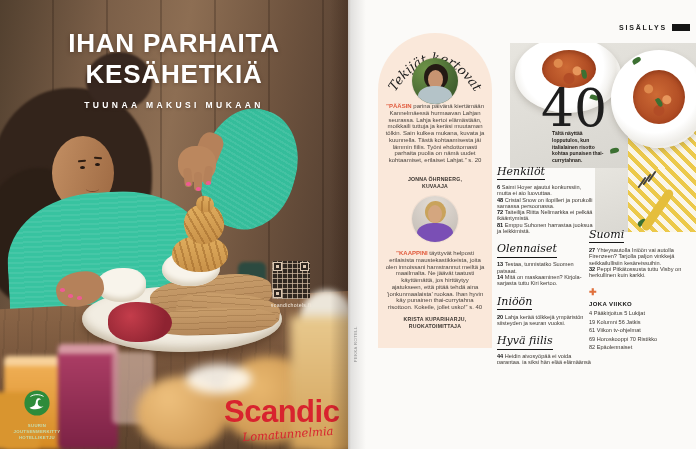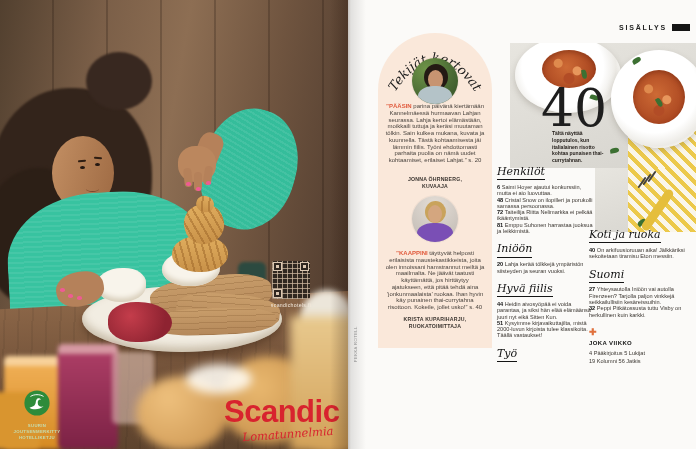--- a/index.html
+++ b/index.html
@@ -227,20 +227,25 @@
     <div class="glass g4"></div>
     <div class="buns">
       <div class="bun b1"></div>
       <div class="bun b2"></div>
       <div class="bun b3"></div>
       <div class="icing"></div>
     </div>
     <div class="right-buns"></div>
     <div class="white-bowls"></div>
 
+    <div class="headline">
+      <div class="hl">IHAN PARHAITA</div>
+      <div class="hl">KESÄHETKIÄ</div>
+      <div class="sub">TUUNAA MAKUSI MUKAAN</div>
+    </div>
 
     <div class="qr">
       <i class="tl"></i>
       <i class="tr"></i>
       <i class="bl"></i>
     </div>
     <div class="qr-label">scandichotels.fi</div>
 
     <div class="ecolabel">
       <svg width="28" height="28" viewBox="0 0 30 30">
@@ -345,40 +350,41 @@
 
     <div class="toc-col col1">
       <section>
         <h3>Henkilöt</h3>
         <div class="toc-item"><b>6</b> <span>Saimi Hoyer ajautui konkurssiin, mutta ei aio luovuttaa.</span></div>
         <div class="toc-item"><b>48</b> <span>Cristal Snow on ilopilleri ja porukolli samassa persoonassa.</span></div>
         <div class="toc-item"><b>72</b> <span>Taiteilija Riitta Nelimarkka ei pelkää ikääntymistä.</span></div>
         <div class="toc-item"><b>81</b> <span>Emppu Suhonen harrastaa juoksua ja leikkimistä.</span></div>
       </section>
       <section>
+        <h3>Olennaiset</h3>
+        <div class="toc-item"><b>13</b> <span>Testaa, tunnistatko Suomen patsaat.</span></div>
+        <div class="toc-item"><b>14</b> <span>Mitä on maskaaminen? Kirjola-sarjasta tuttu Kiri kertoo.</span></div>
+      </section>
+      <section>
         <h3>Iniöön</h3>
         <div class="toc-item"><b>20</b> <span>Lahja kerää tölkkejä ympäristön siisteyden ja seuran vuoksi.</span></div>
       </section>
       <section>
         <h3>Hyvä fiilis</h3>
         <div class="toc-item"><b>44</b> <span>Heidin aivosyöpää ei voida parantaa, ja siksi hän elää elämäänsä juuri nyt eikä Sitten Kun.</span></div>
         <div class="toc-item"><b>51</b> <span>Kysyimme kirjavaikuttajilta, mistä 2000-luvun kirjoista tulee klassikoita. Täällä vastaukset!</span></div>
       </section>
       <section>
         <h3>Työ</h3>
         <div class="toc-item"><b>34</b> <span>Sergey Hilmanista tuntuu hyvältä olla katseiden kohteena.</span></div>
         <div class="toc-item"><b>38</b> <span>Täydellisten kulmakarvojen meikkaaminen: helppoa.</span></div>
       </section>
     </div>
 
     <div class="toc-col col2">
-      <section>
-        <h3>Koti ja ruoka</h3>
-        <div class="toc-item"><b>40</b> <span>On arkifuusioruuan aika! Jälkkäriksi sekoitetaan tiramisu Eton messiin.</span></div>
-      </section>
       <section>
         <h3>Suomi</h3>
         <div class="toc-item"><b>27</b> <span>Yhteysautolla Iniöön vai autolla Firenzeen? Tarjolla paljon vinkkejä seikkailullisiin kesäreissuihin.</span></div>
         <div class="toc-item"><b>32</b> <span>Peppi Pitkätossusta tuttu Visby on herkullinen kuin karkki.</span></div>
       </section>
       <div class="weekly">
         <div class="plus-icon">✚</div>
         <div class="weekly-title">JOKA VIIKKO</div>
         <div class="weekly-line">4 Pääkirjoitus 5 Lukijat</div>
         <div class="weekly-line">19 Kolumni 56 Jatkis</div>

